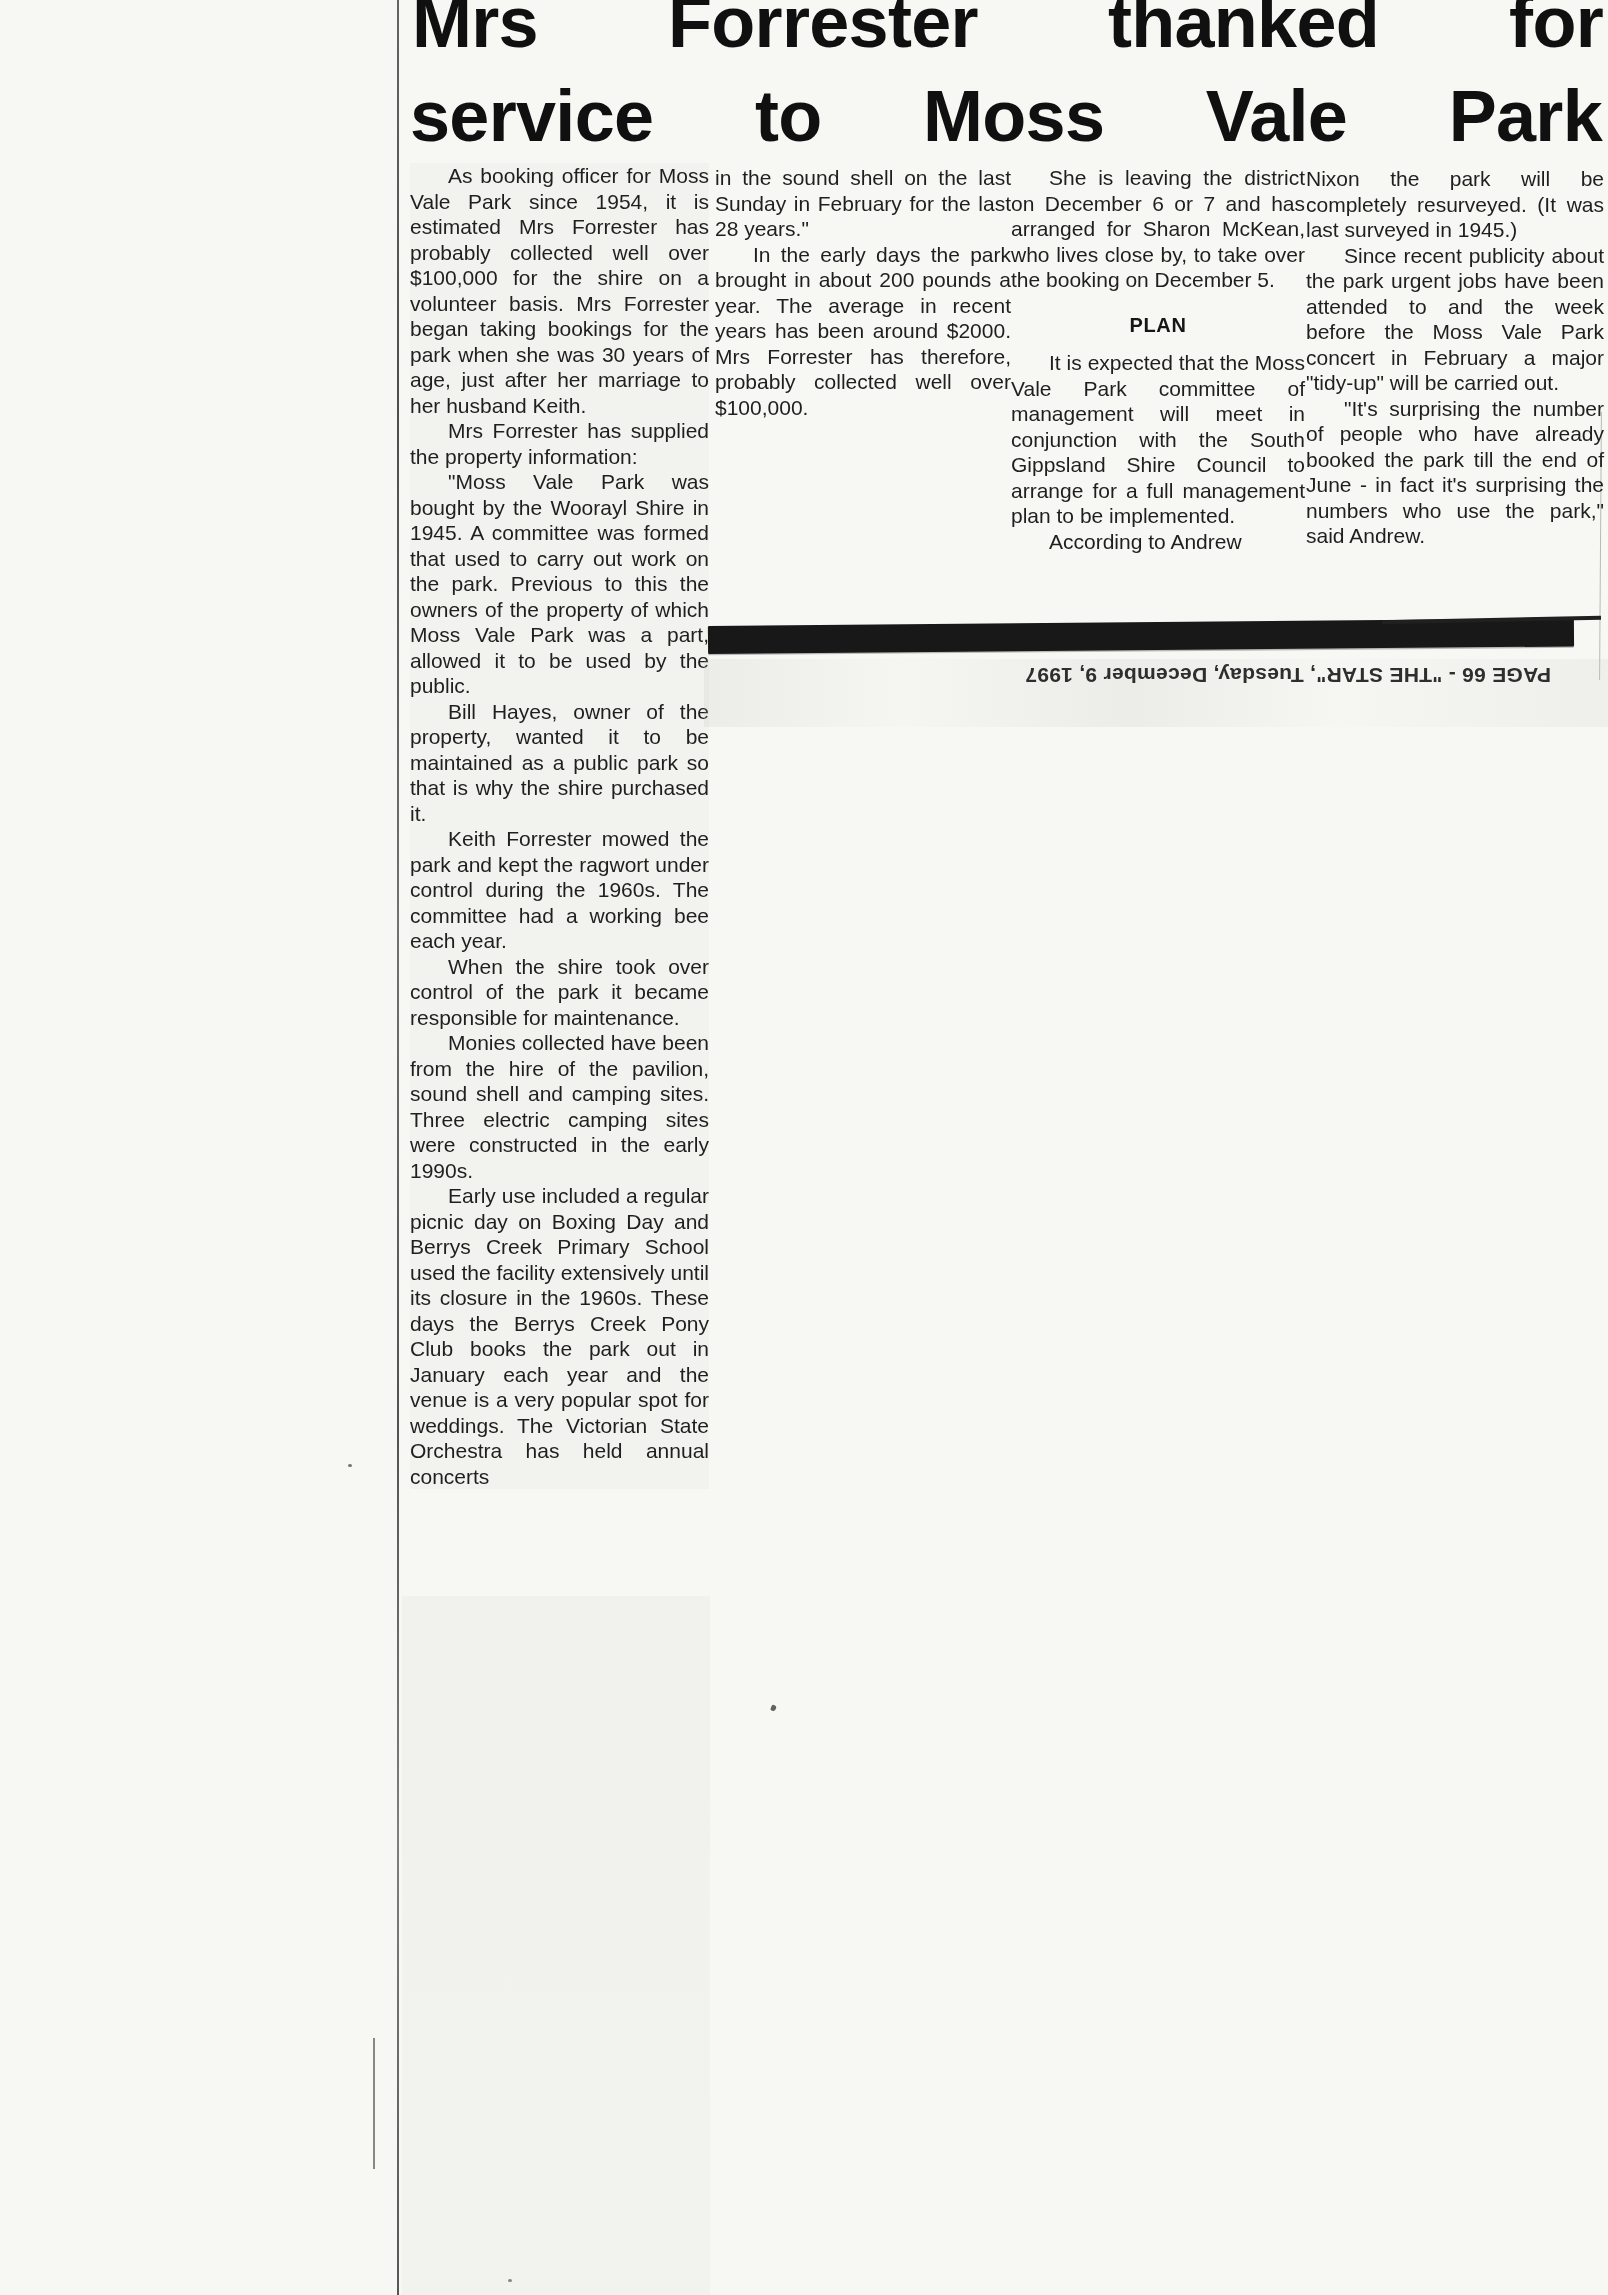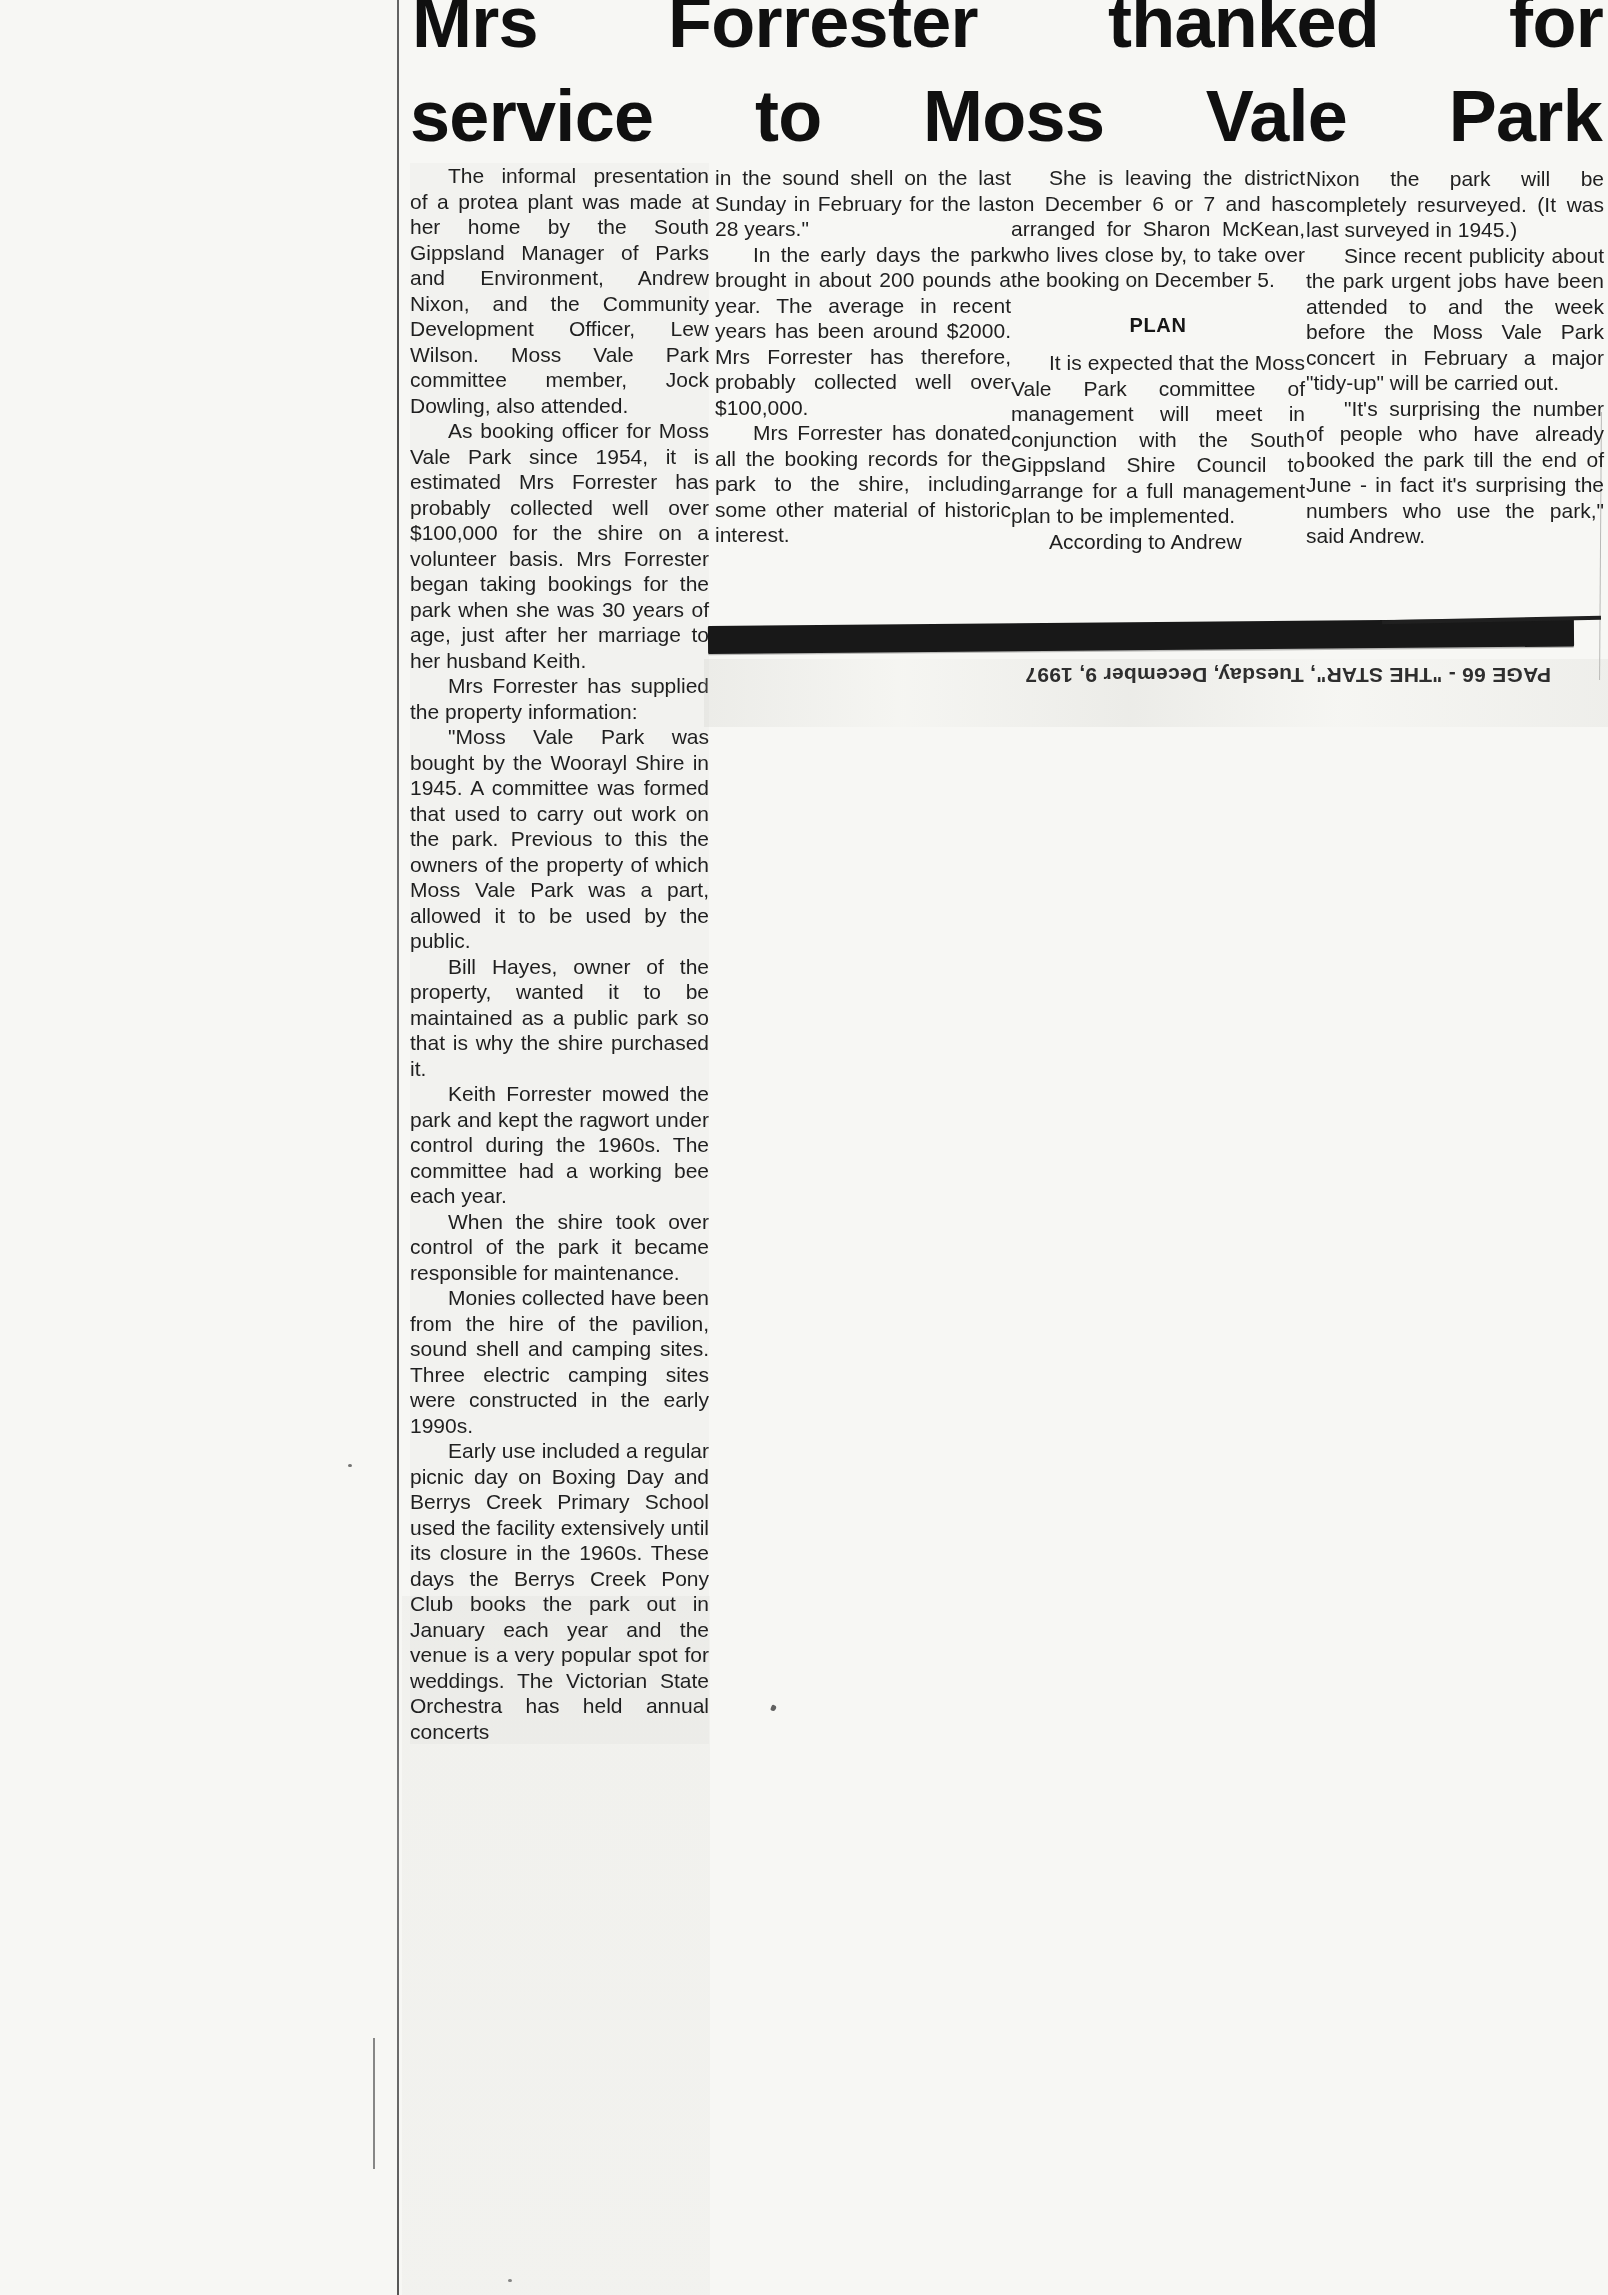--- a/index.html
+++ b/index.html
@@ -79,35 +79,33 @@
 
 <div class="abs border-line"></div>
 <div class="abs border-seg"></div>
 <div class="abs edge-line"></div>
 <div class="abs mottle2"></div>
 
 <div class="abs headline hl1">Mrs Forrester thanked for</div>
 <div class="abs headline hl2">service to Moss Vale Park</div>
 
 <div class="abs col col1">
-  <p>The informal presentation of a protea plant was made at her home by the South Gippsland Manager of Parks and Environment, Andrew Nixon, and the Community Development Officer, Lew Wilson. Moss Vale Park committee member, Jock Dowling, also attended.</p>
   <p>As booking officer for Moss Vale Park since 1954, it is estimated Mrs Forrester has probably collected well over $100,000 for the shire on a volunteer basis. Mrs Forrester began taking bookings for the park when she was 30 years of age, just after her marriage to her husband Keith.</p>
   <p>Mrs Forrester has supplied the property information:</p>
   <p>"Moss Vale Park was bought by the Woorayl Shire in 1945. A committee was formed that used to carry out work on the park. Previous to this the owners of the property of which Moss Vale Park was a part, allowed it to be used by the public.</p>
   <p>Bill Hayes, owner of the property, wanted it to be maintained as a public park so that is why the shire purchased it.</p>
   <p>Keith Forrester mowed the park and kept the ragwort under control during the 1960s. The committee had a working bee each year.</p>
   <p>When the shire took over control of the park it became responsible for maintenance.</p>
   <p>Monies collected have been from the hire of the pavilion, sound shell and camping sites. Three electric camping sites were constructed in the early 1990s.</p>
   <p>Early use included a regular picnic day on Boxing Day and Berrys Creek Primary School used the facility extensively until its closure in the 1960s. These days the Berrys Creek Pony Club books the park out in January each year and the venue is a very popular spot for weddings. The Victorian State Orchestra has held annual concerts</p>
 </div>
 
 <div class="abs col col2">
   <p class="cont">in the sound shell on the last Sunday in February for the last 28 years."</p>
   <p>In the early days the park brought in about 200 pounds a year. The average in recent years has been around $2000. Mrs Forrester has therefore, probably collected well over $100,000.</p>
-  <p>Mrs Forrester has donated all the booking records for the park to the shire, including some other material of historic interest.</p>
 </div>
 
 <div class="abs col col3">
   <p>She is leaving the district on December 6 or 7 and has arranged for Sharon McKean, who lives close by, to take over the booking on December 5.</p>
   <span class="subhead">PLAN</span>
   <p>It is expected that the Moss Vale Park committee of management will meet in conjunction with the South Gippsland Shire Council to arrange for a full management plan to be implemented.</p>
   <p>According to Andrew</p>
 </div>
 
 <div class="abs col col4">

